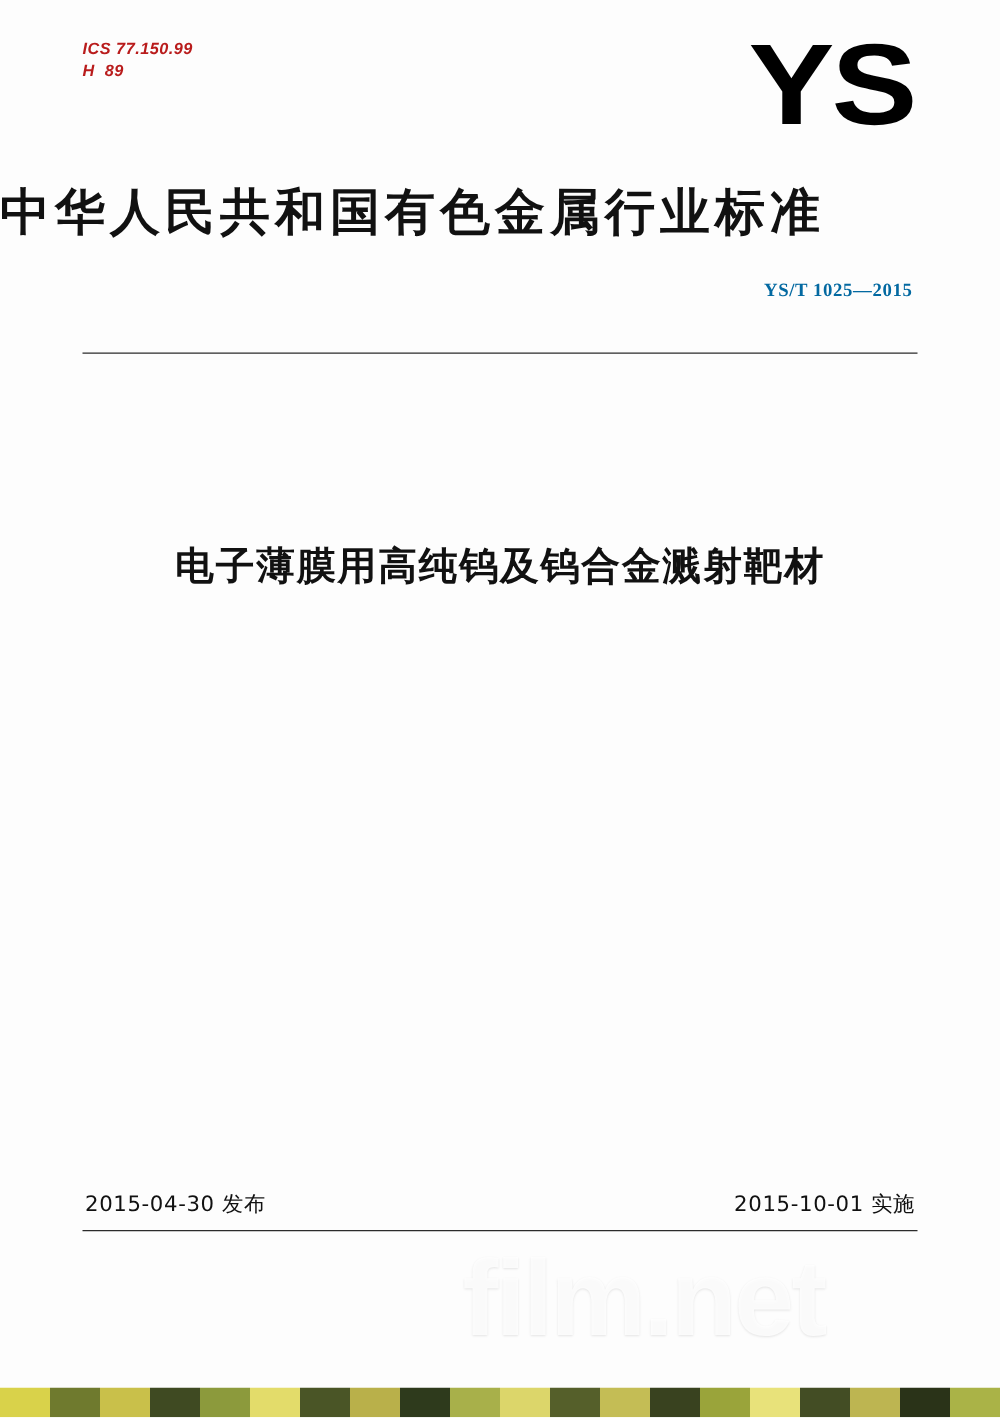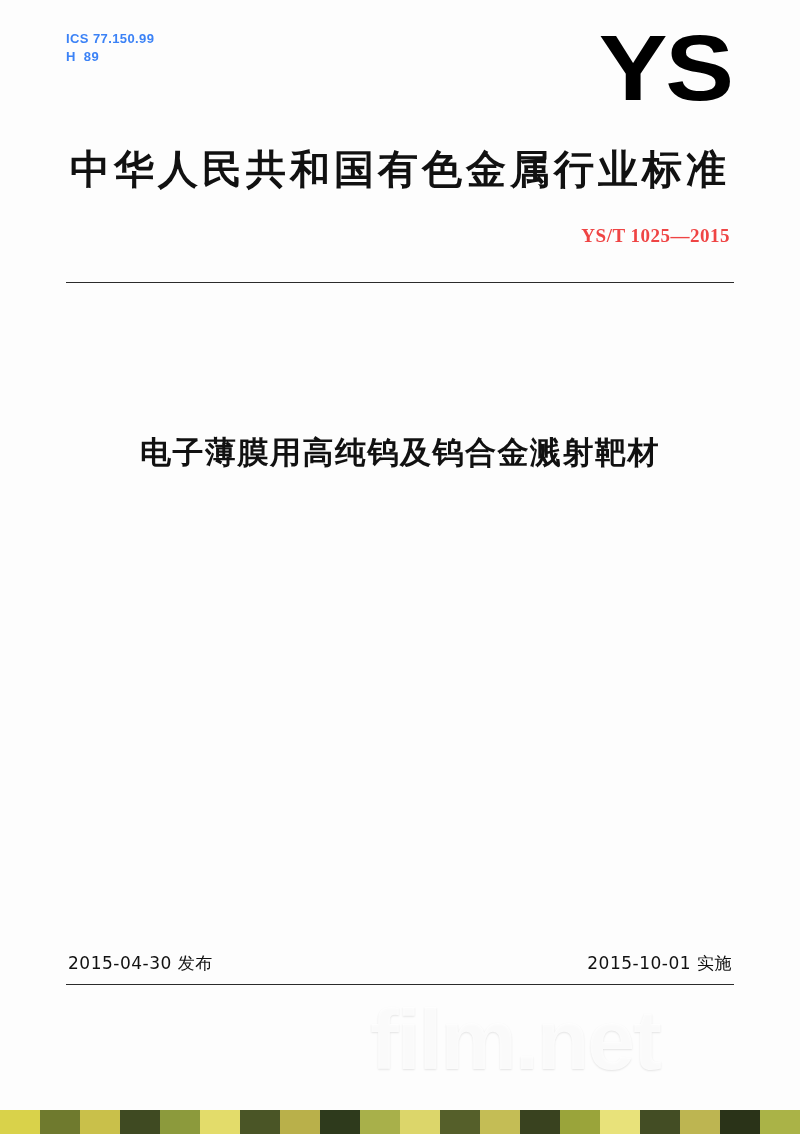--- a/index.html
+++ b/index.html
@@ -22,22 +22,23 @@
     position: absolute;
     left: 66px;
     top: 30px;
     line-height: 1.35;
   }
   .ics-line {
     font-family: "Liberation Sans", sans-serif;
     font-size: 13px;
     font-weight: bold;
     letter-spacing: 0.4px;
-    color: #3b82f6;
+    color: #b91c1c;
     white-space: pre;
+    font-style: italic;
   }
 
   
   .ys-logo {
     position: absolute;
     right: 68px;
     top: 22px;
     font-family: "Liberation Sans", sans-serif;
     font-weight: bold;
     font-size: 92px;
@@ -47,38 +48,38 @@
     transform: scaleX(1.12);
     transform-origin: right top;
   }
 
   
   .std-title {
     position: absolute;
     left: 0;
     right: 0;
     top: 142px;
-    text-align: center;
+    text-align: left;
     font-family: "DejaVu Sans", "Liberation Sans", sans-serif;
     font-weight: bold;
     font-size: 40px;
     letter-spacing: 4px;
     color: #111;
   }
 
   
   .std-number {
     position: absolute;
     right: 70px;
     top: 225px;
     font-family: "Liberation Serif", serif;
     font-weight: bold;
-    font-size: 19px;
+    font-size: 15px;
     letter-spacing: 0.5px;
-    color: #ef4444;
+    color: #0369a1;
   }
 
   .rule {
     position: absolute;
     left: 66px;
     right: 66px;
     border-top: 1px solid #2b2b2b;
   }
   .rule-top { top: 282px; }
   .rule-bottom { top: 984px; }

